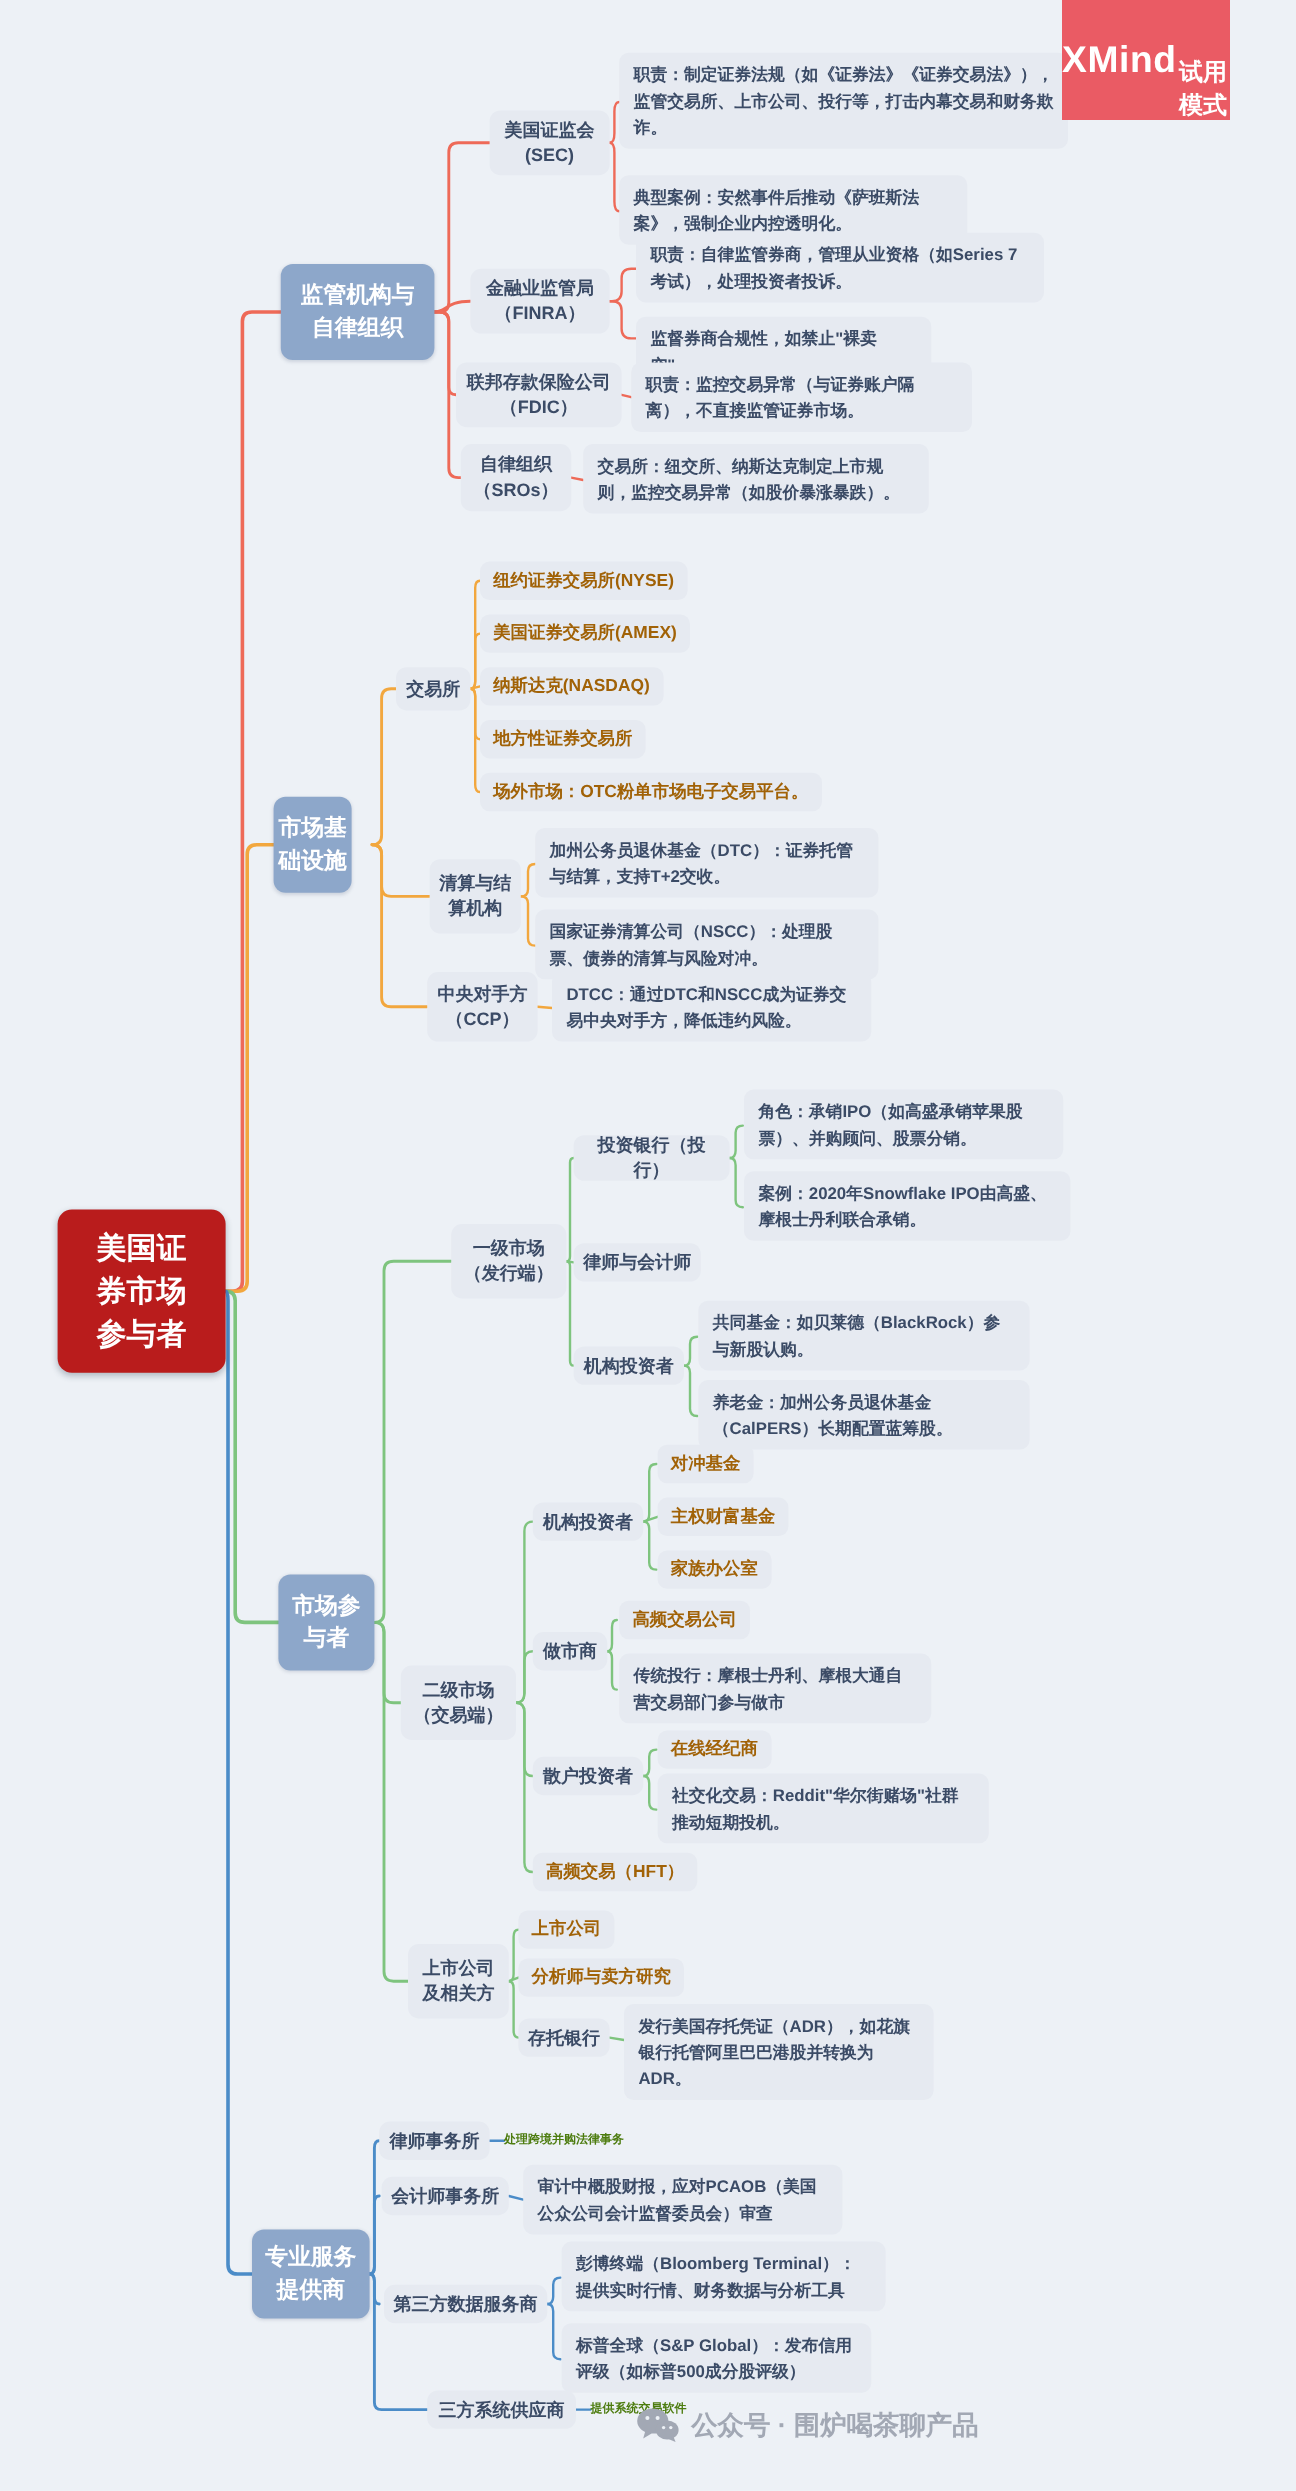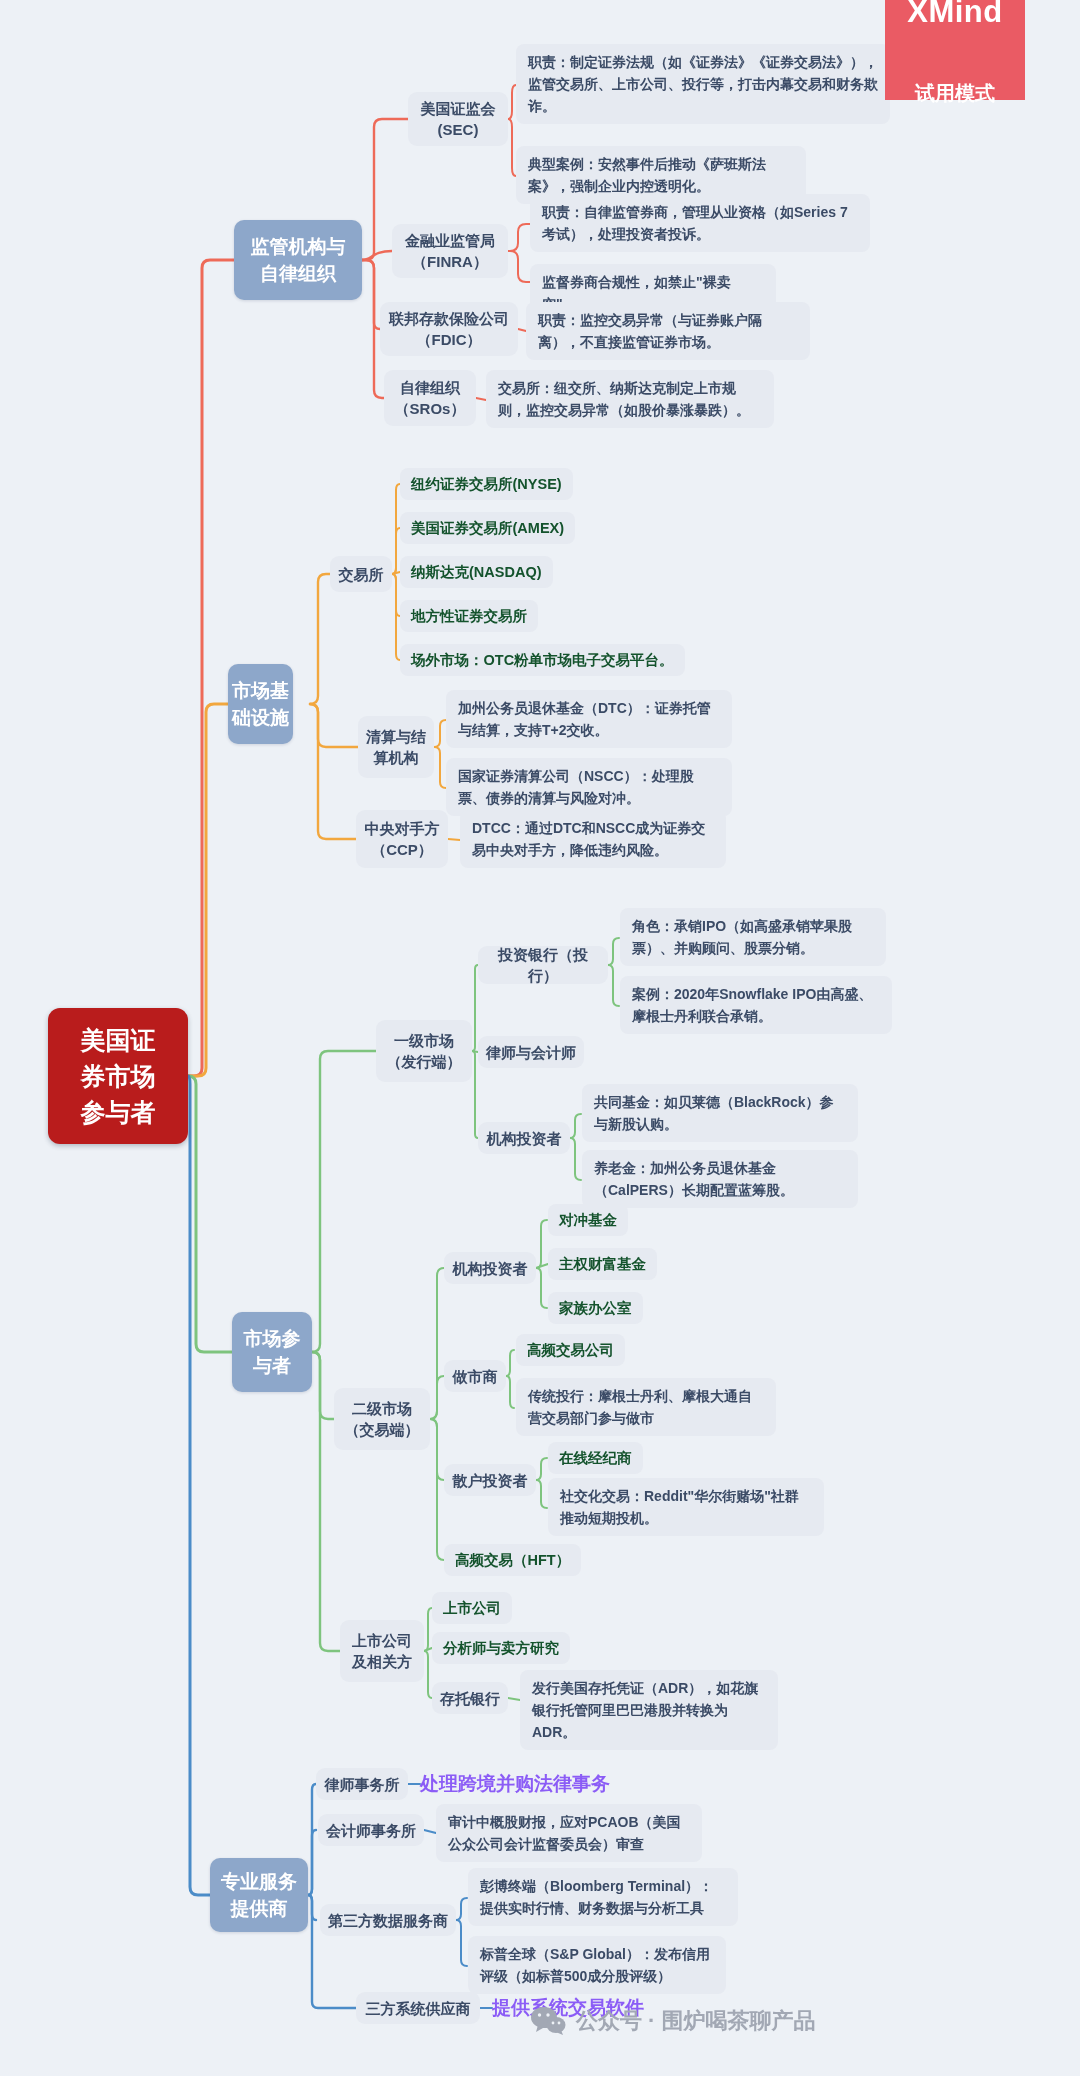--- a/index.html
+++ b/index.html
@@ -10,21 +10,21 @@
   }
   #connectors{position:absolute;left:0;top:0;width:1080px;height:2076px;}
   #connectors path{fill:none;stroke-linecap:round;}
   .node{position:absolute;box-sizing:border-box;}
   .detail{
     background:#e6eaf1;border-radius:8px;color:#3b4b66;
     font-size:14px;line-height:22px;font-weight:600;
     padding:7px 12px;text-align:left;
   }
   .leaf{
-    background:#e6eaf1;border-radius:8px;color:#14532d;
+    background:#e6eaf1;border-radius:8px;color:#a16207;
     font-size:14.5px;line-height:22px;font-weight:600;
     padding:5px 11px;white-space:nowrap;
   }
   .topic-node{
     background:#e6eaf1;border-radius:9px;color:#3b4b66;
     font-size:15px;line-height:21px;font-weight:700;
     display:flex;align-items:center;justify-content:center;
     text-align:center;white-space:pre-line;padding:4px 8px;
   }
   .branch-node{
@@ -35,25 +35,25 @@
     box-shadow:0 1px 3px rgba(60,80,110,.18);
   }
   .root-node{
     background:#b91c1c;border-radius:12px;color:#ffffff;
     font-size:25px;line-height:36px;font-weight:700;
     display:flex;align-items:center;justify-content:center;
     text-align:center;white-space:pre-line;
     box-shadow:0 2px 5px rgba(40,55,75,.3);
   }
   .text-leaf{
-    color:#8b5cf6;font-size:19px;line-height:22px;font-weight:600;white-space:nowrap;
+    color:#4d7c0f;font-size:10px;line-height:22px;font-weight:600;white-space:nowrap;
   }
   .badge{
     position:absolute;left:885px;top:0;width:140px;height:100px;
-    background:#ea5b64;color:#fff;display:flex;flex-direction:column;
+    background:#ea5b64;color:#fff;display:flex;
     align-items:center;justify-content:center;gap:2px;z-index:10;
   }
   .badge .t{font-size:31px;font-weight:700;letter-spacing:.5px;}
   .badge .s{font-size:20px;font-weight:600;margin-top:48px;}
   .watermark{
     position:absolute;left:530px;top:2006px;display:flex;align-items:center;gap:10px;
     color:#a2a8b4;font-size:22px;font-weight:600;white-space:nowrap;
   }
 </style>
 </head>

